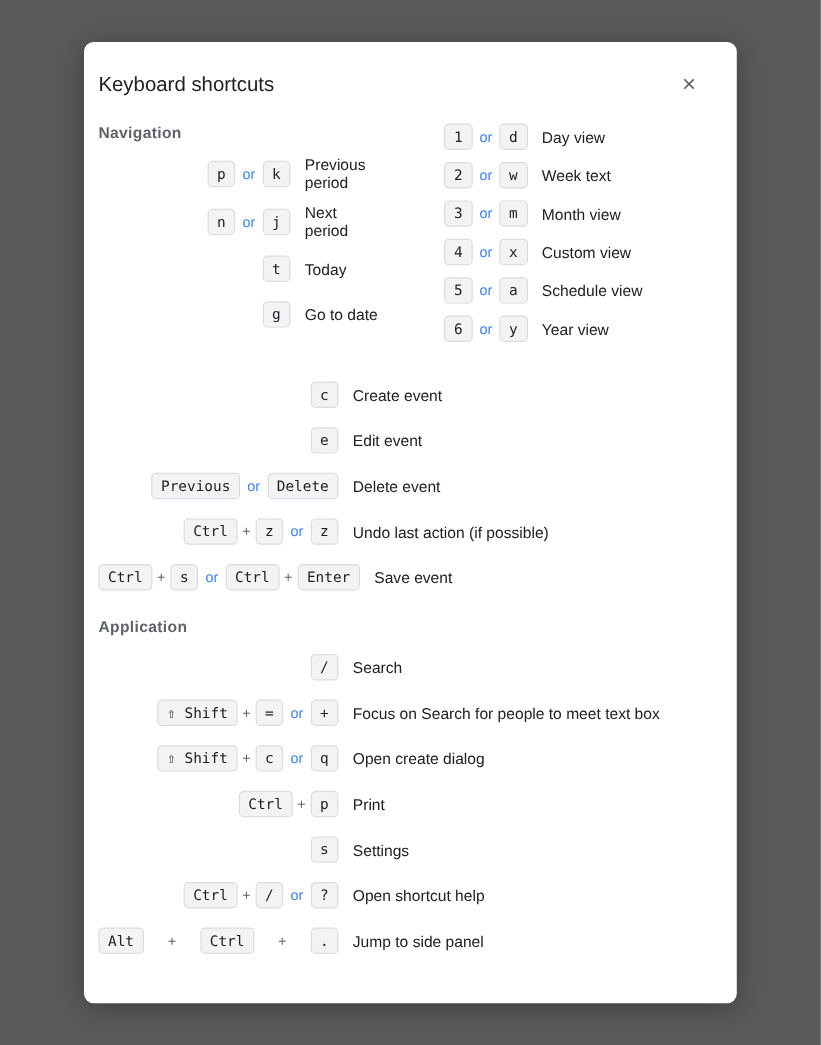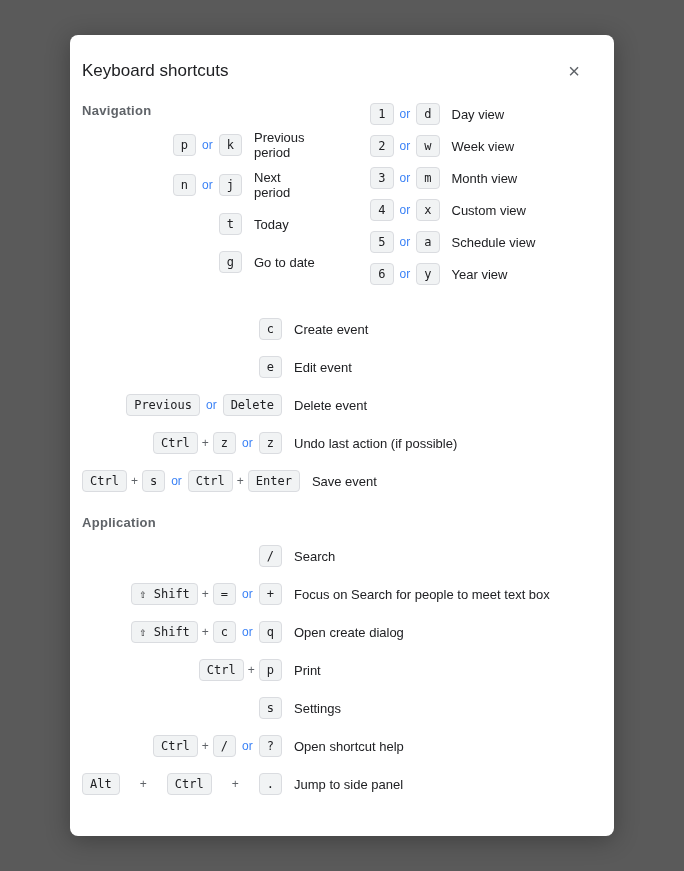--- a/index.html
+++ b/index.html
@@ -197,21 +197,21 @@
         </div>
         <span class="views-desc">Day view</span>
       </div>
 
       <div class="views-row">
         <div class="views-keys">
           <span class="key">2</span>
           <span class="or-text">or</span>
           <span class="key">w</span>
         </div>
-        <span class="views-desc">Week view</span>
+        <span class="views-desc">Week text</span>
       </div>
 
       <div class="views-row">
         <div class="views-keys">
           <span class="key">3</span>
           <span class="or-text">or</span>
           <span class="key">m</span>
         </div>
         <span class="views-desc">Month view</span>
       </div>

